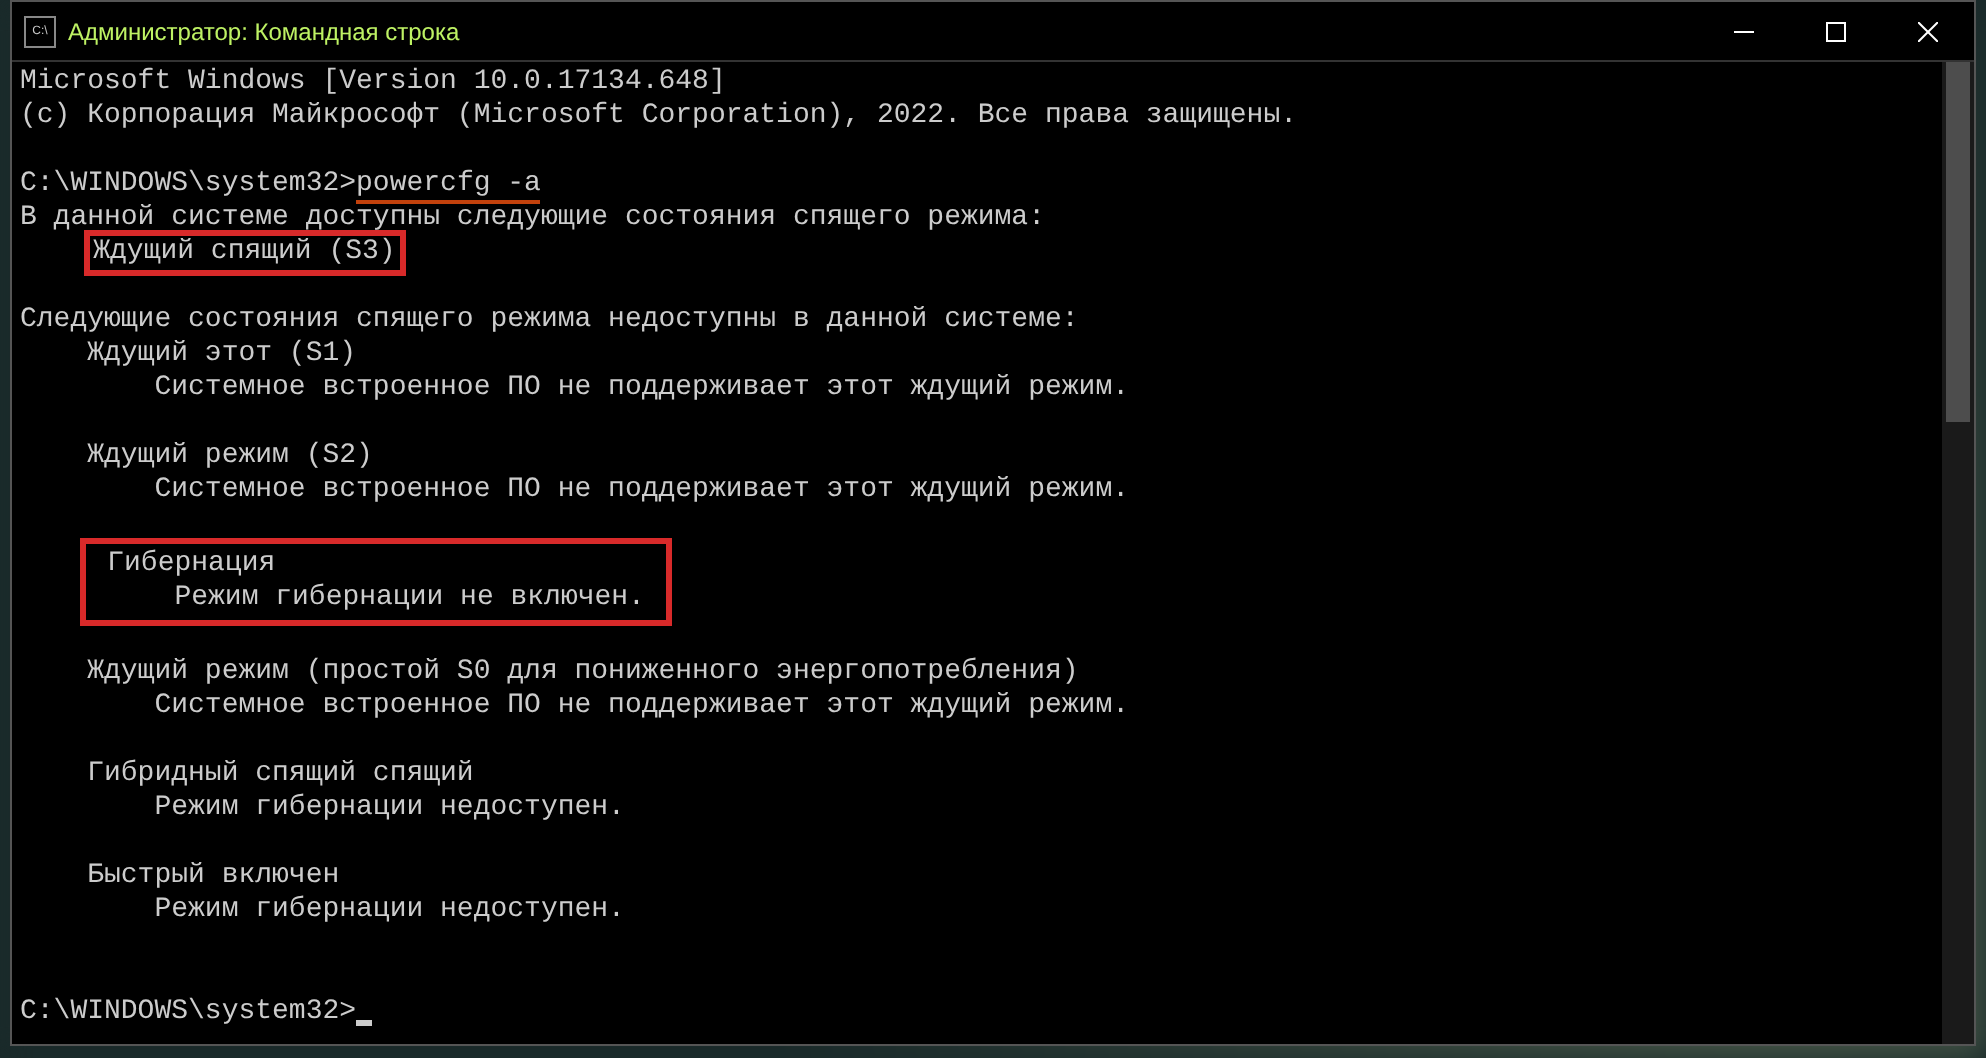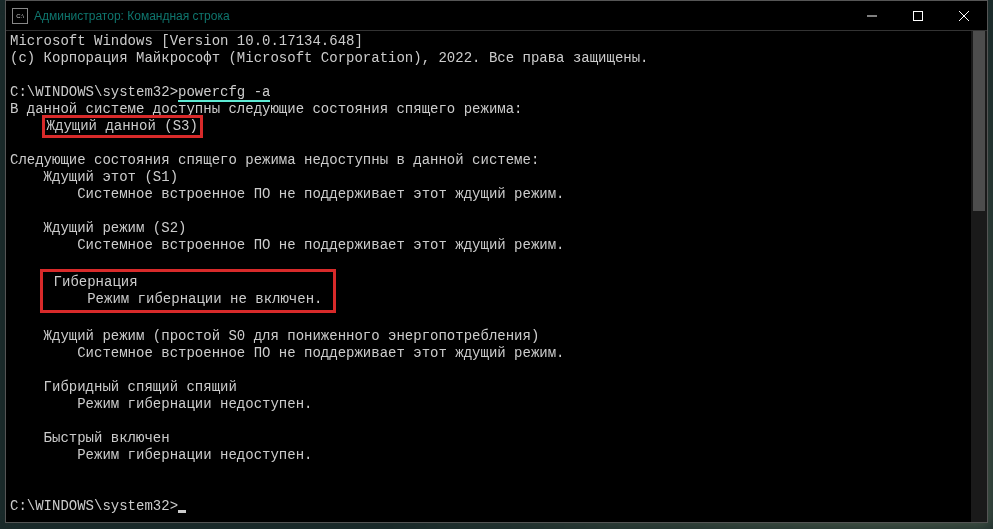--- a/index.html
+++ b/index.html
@@ -26,21 +26,21 @@
       background: #000;
       border: 1px solid #555;
       display: flex;
       flex-direction: column;
     }
     .titlebar {
       height: 30px;
       background: #000;
       display: flex;
       align-items: center;
-      color: #0f766e;
+      color: #bef264;
       font-family: 'Segoe UI', sans-serif;
       font-size: 12px;
       border-bottom: 1px solid #333;
     }
     .title-icon {
       width: 16px;
       height: 16px;
       margin: 0 6px;
       background: #000;
       border: 1px solid #888;
@@ -88,21 +88,21 @@
     }
     .scroll-thumb {
       position: absolute;
       top: 0;
       left: 2px;
       right: 2px;
       height: 180px;
       background: #4d4d4d;
     }
     .hl-underline {
-      border-bottom: 2px solid #5eead4;
+      border-bottom: 2px solid #c2410c;
       margin-top: 43px;
     }
     .hl-box {
       display: inline-block;
       border: 3px solid #d82a2a;
       padding: 0 2px;
       margin: -3px -2px;
     }
     .hl-box2 {
       display: inline-block;
@@ -147,21 +147,21 @@
           </svg>
       </div>
     </div>
   </div>
 
   <div class="console"><span>Microsoft Windows [Version 10.0.17134.648]</span>
 <span>(c) Корпорация Майкрософт (Microsoft Corporation), 2022. Все права защищены.</span>
 
 <span>C:\WINDOWS\system32&gt;</span><span class="hl-underline">powercfg -a</span>
 <span>В данной системе доступны следующие состояния спящего режима:</span>
-    <span class="hl-box">Ждущий данной (S3)</span>
+    <span class="hl-box">Ждущий спящий (S3)</span>
 
 <span>Следующие состояния спящего режима недоступны в данной системе:</span>
 <span>    Ждущий этот (S1)</span>
 <span>        Системное встроенное ПО не поддерживает этот ждущий режим.</span>
 
 <span>    Ждущий режим (S2)</span>
 <span>        Системное встроенное ПО не поддерживает этот ждущий режим.</span>
 
     <span class="hl-box2"><span>Гибернация</span>
 <span>    Режим гибернации не включен.</span></span>

